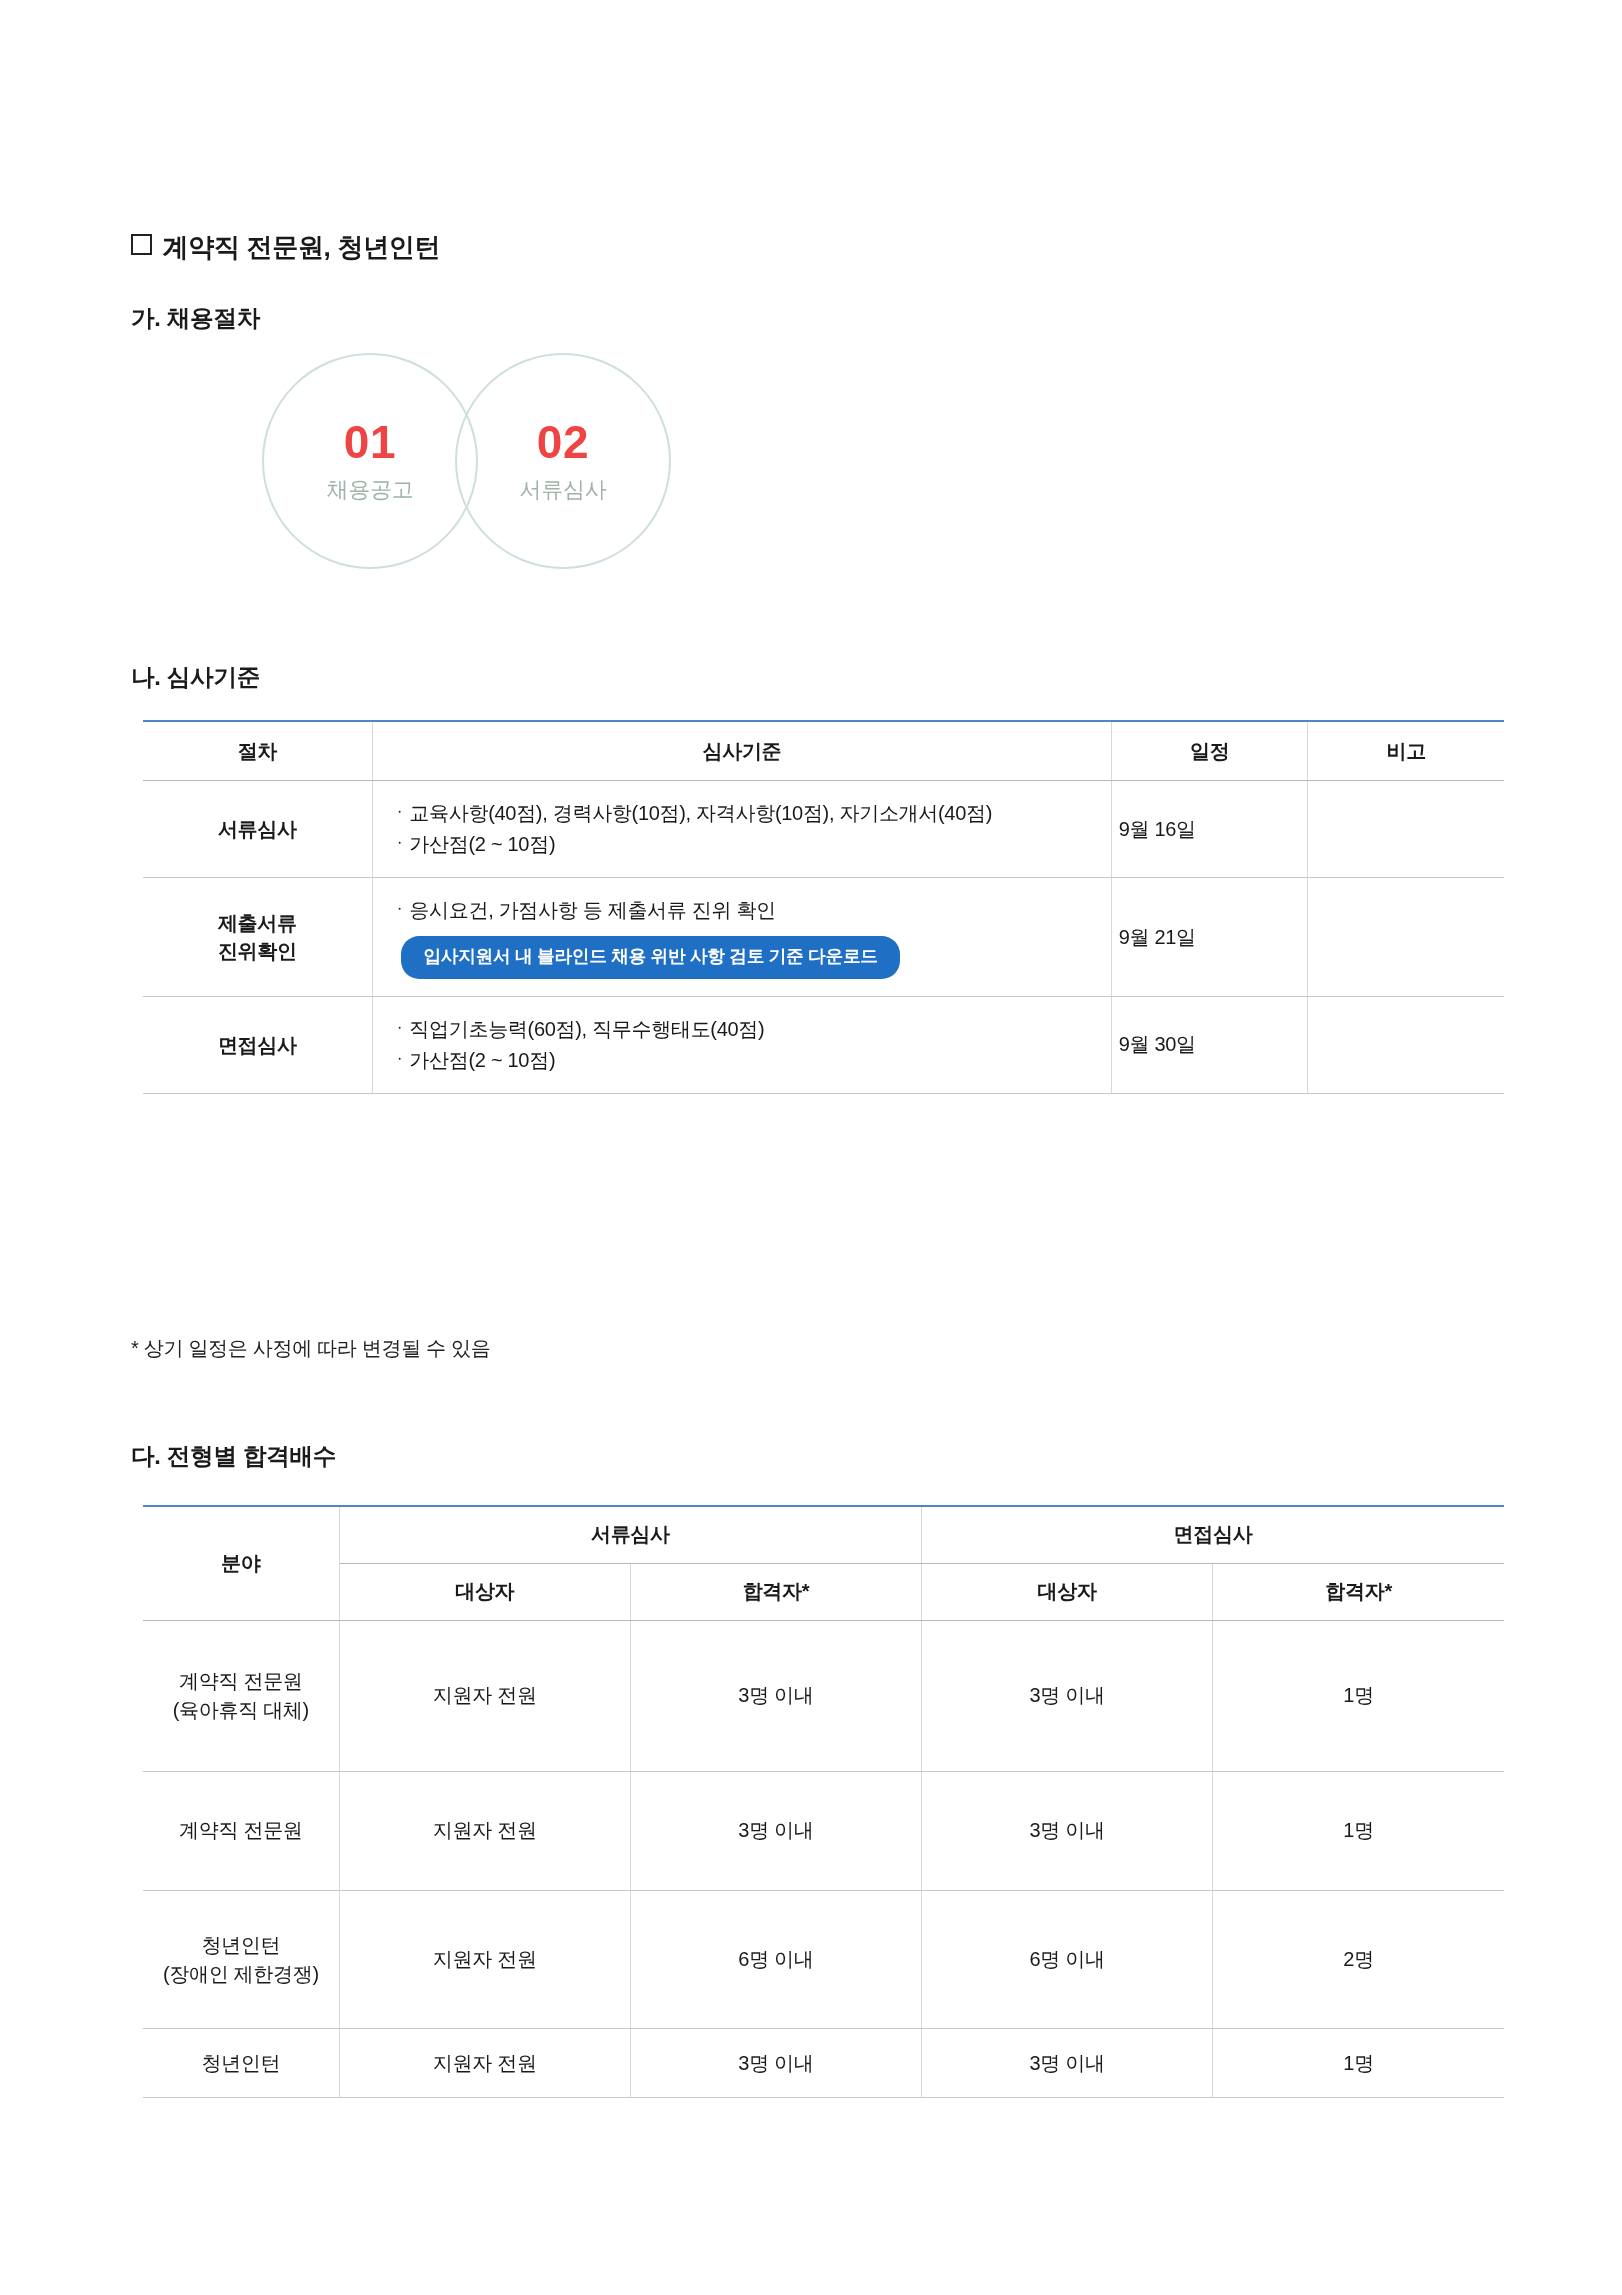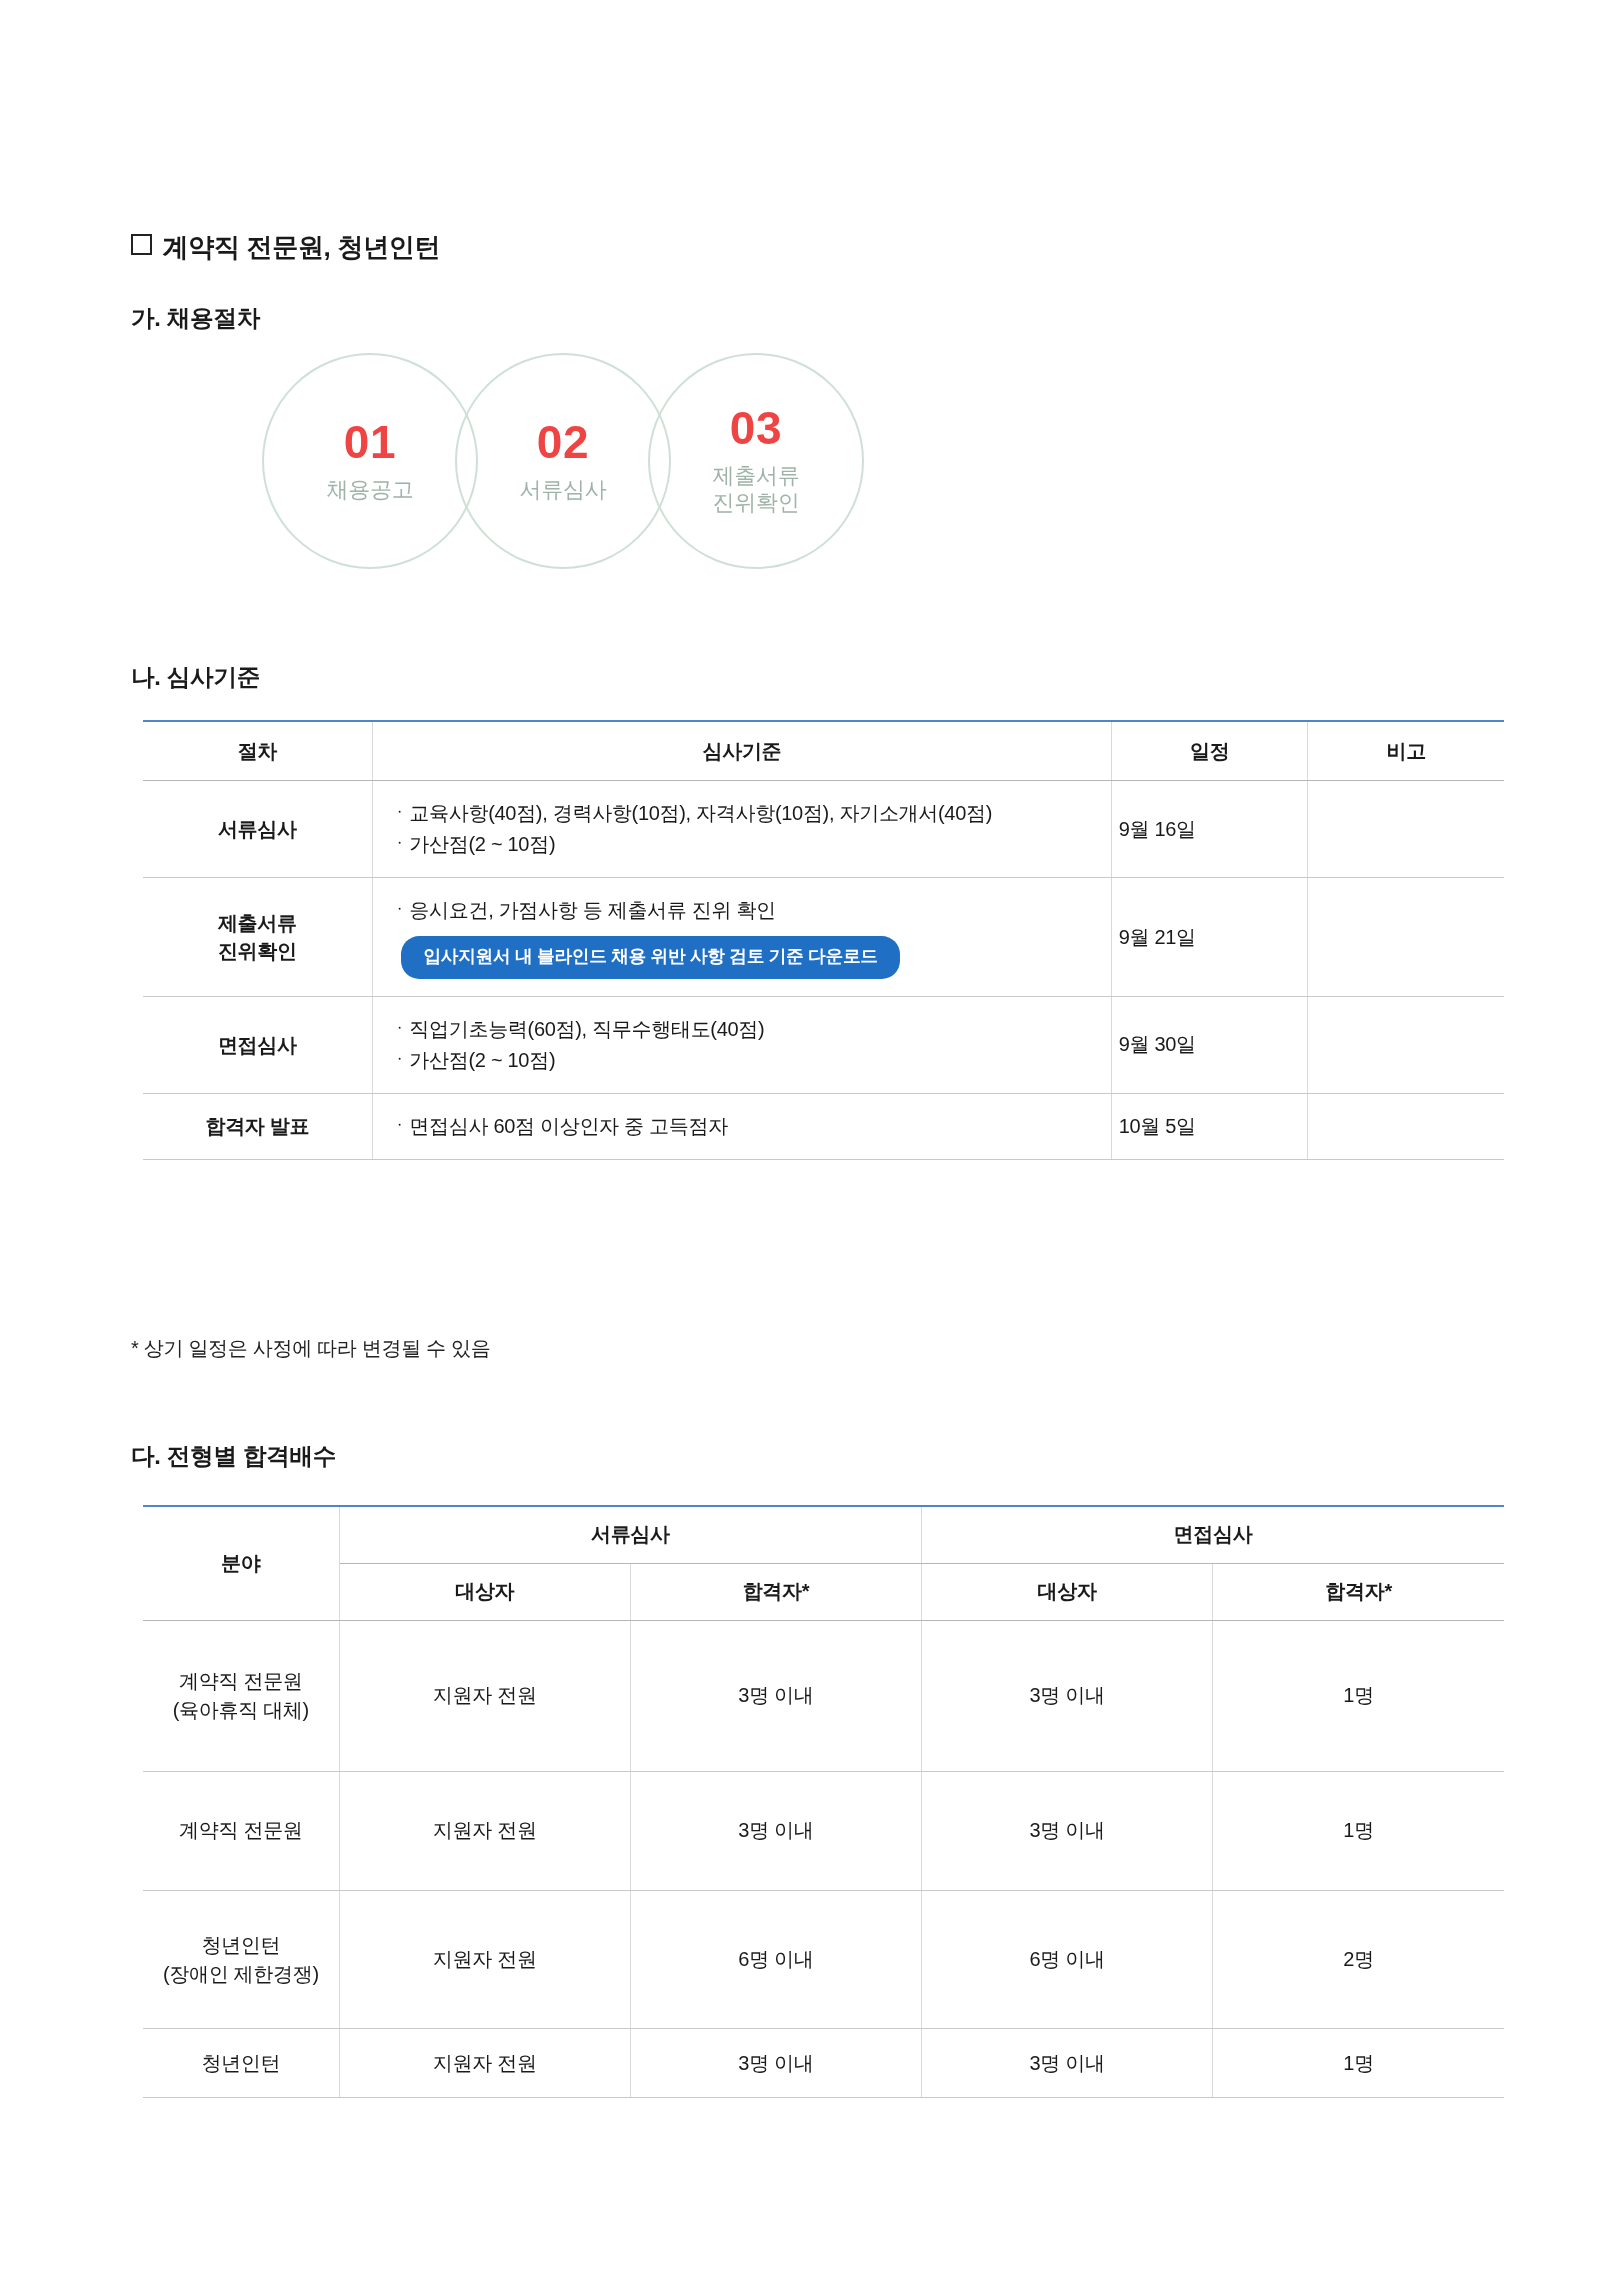--- a/index.html
+++ b/index.html
@@ -172,25 +172,20 @@
 
   <div class="process">
     <div class="circle">
       <div class="num">01</div>
       <div class="cap" style="white-space: pre-line;">채용공고</div>
     </div>
     <div class="circle">
       <div class="num">02</div>
       <div class="cap" style="white-space: pre-line;">서류심사</div>
     </div>
-    <div class="circle">
-      <div class="num">03</div>
-      <div class="cap" style="white-space:pre-line;">제출서류
-진위확인</div>
-    </div>
   </div>
 
   <div class="sec-title" id="sec-b">나. 심사기준</div>
 
   <table class="topline" id="table-criteria">
     <colgroup>
       <col style="width:229px">
       <col style="width:739px">
       <col style="width:196px">
       <col style="width:196px">
@@ -225,28 +220,20 @@
       </tr>
       <tr>
         <td class="c-proc" style="white-space: pre-line;">면접심사</td>
         <td class="c-crit">
           <div class="bullet-line">ㆍ직업기초능력(60점), 직무수행태도(40점)</div>
           <div class="bullet-line">ㆍ가산점(2 ~ 10점)</div>
         </td>
         <td class="c-date">9월 30일</td>
         <td class="c-note"></td>
       </tr>
-      <tr>
-        <td class="c-proc" style="white-space: pre-line;">합격자 발표</td>
-        <td class="c-crit">
-          <div class="bullet-line">ㆍ면접심사 60점 이상인자 중 고득점자</div>
-        </td>
-        <td class="c-date">10월 5일</td>
-        <td class="c-note"></td>
-      </tr>
     </tbody>
   </table>
 
   <div class="footnote">* 상기 일정은 사정에 따라 변경될 수 있음</div>
 
   <div class="sec-title" id="sec-c">다. 전형별 합격배수</div>
 
   <table class="topline" id="table-multiplier">
     <colgroup>
       <col style="width:196px">

